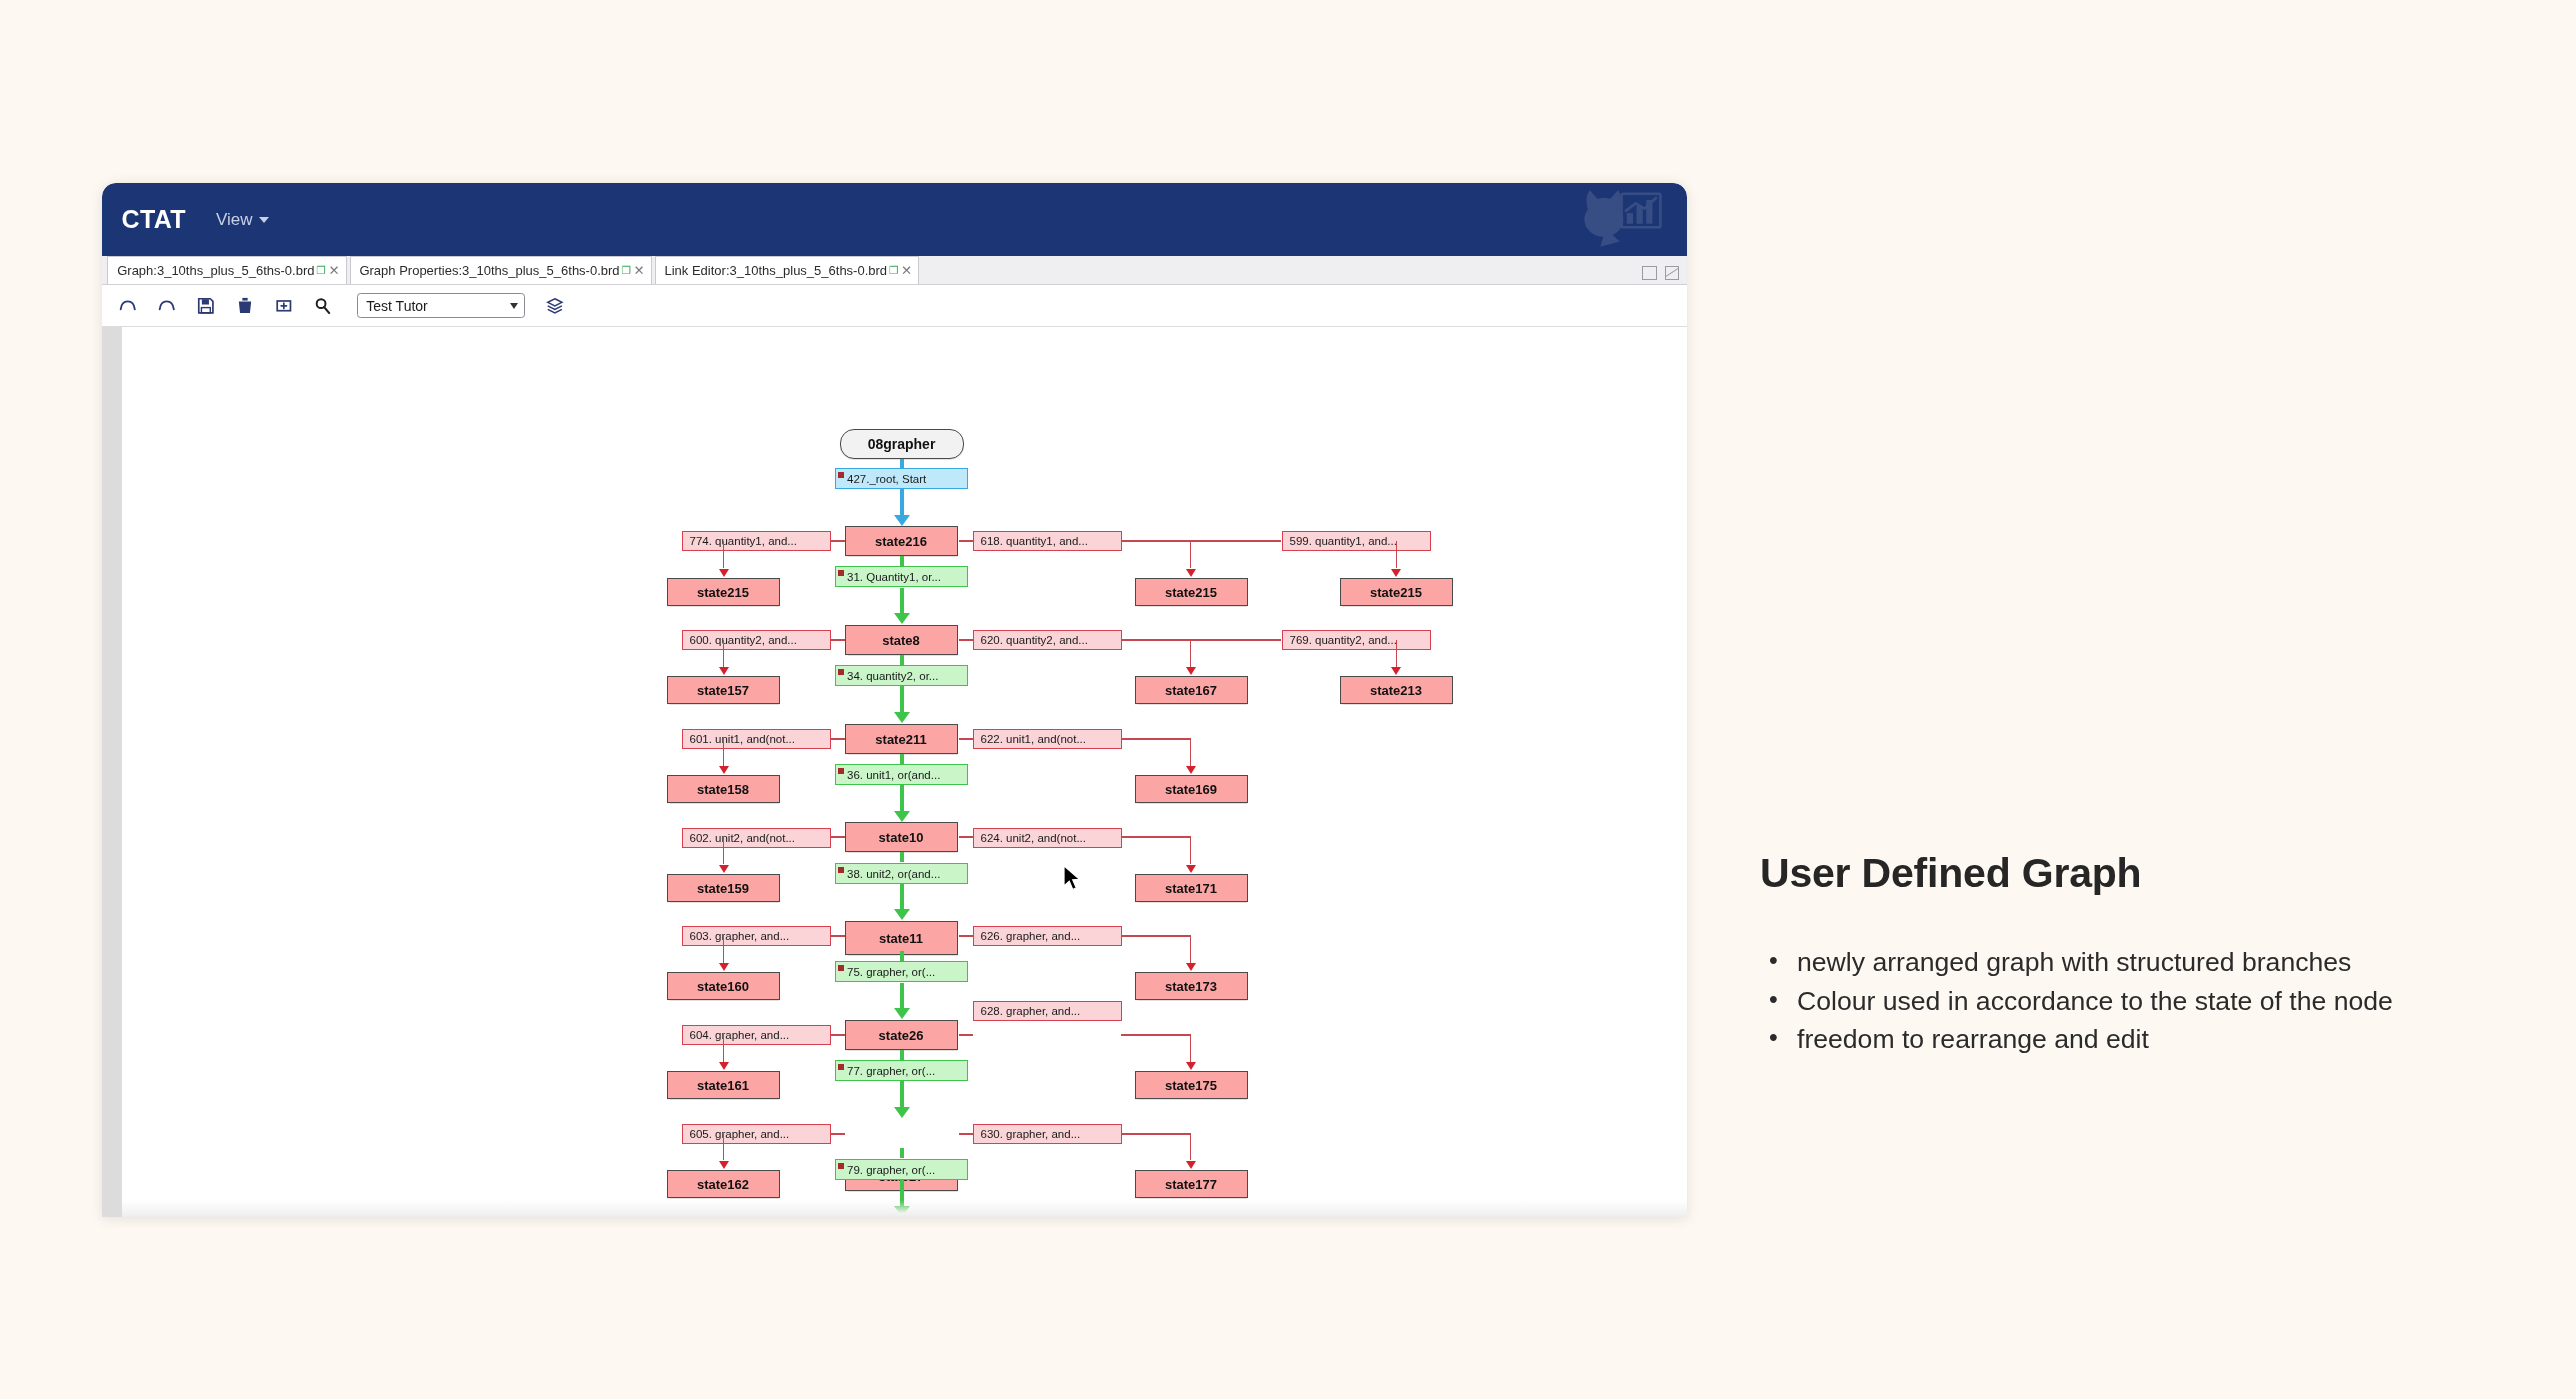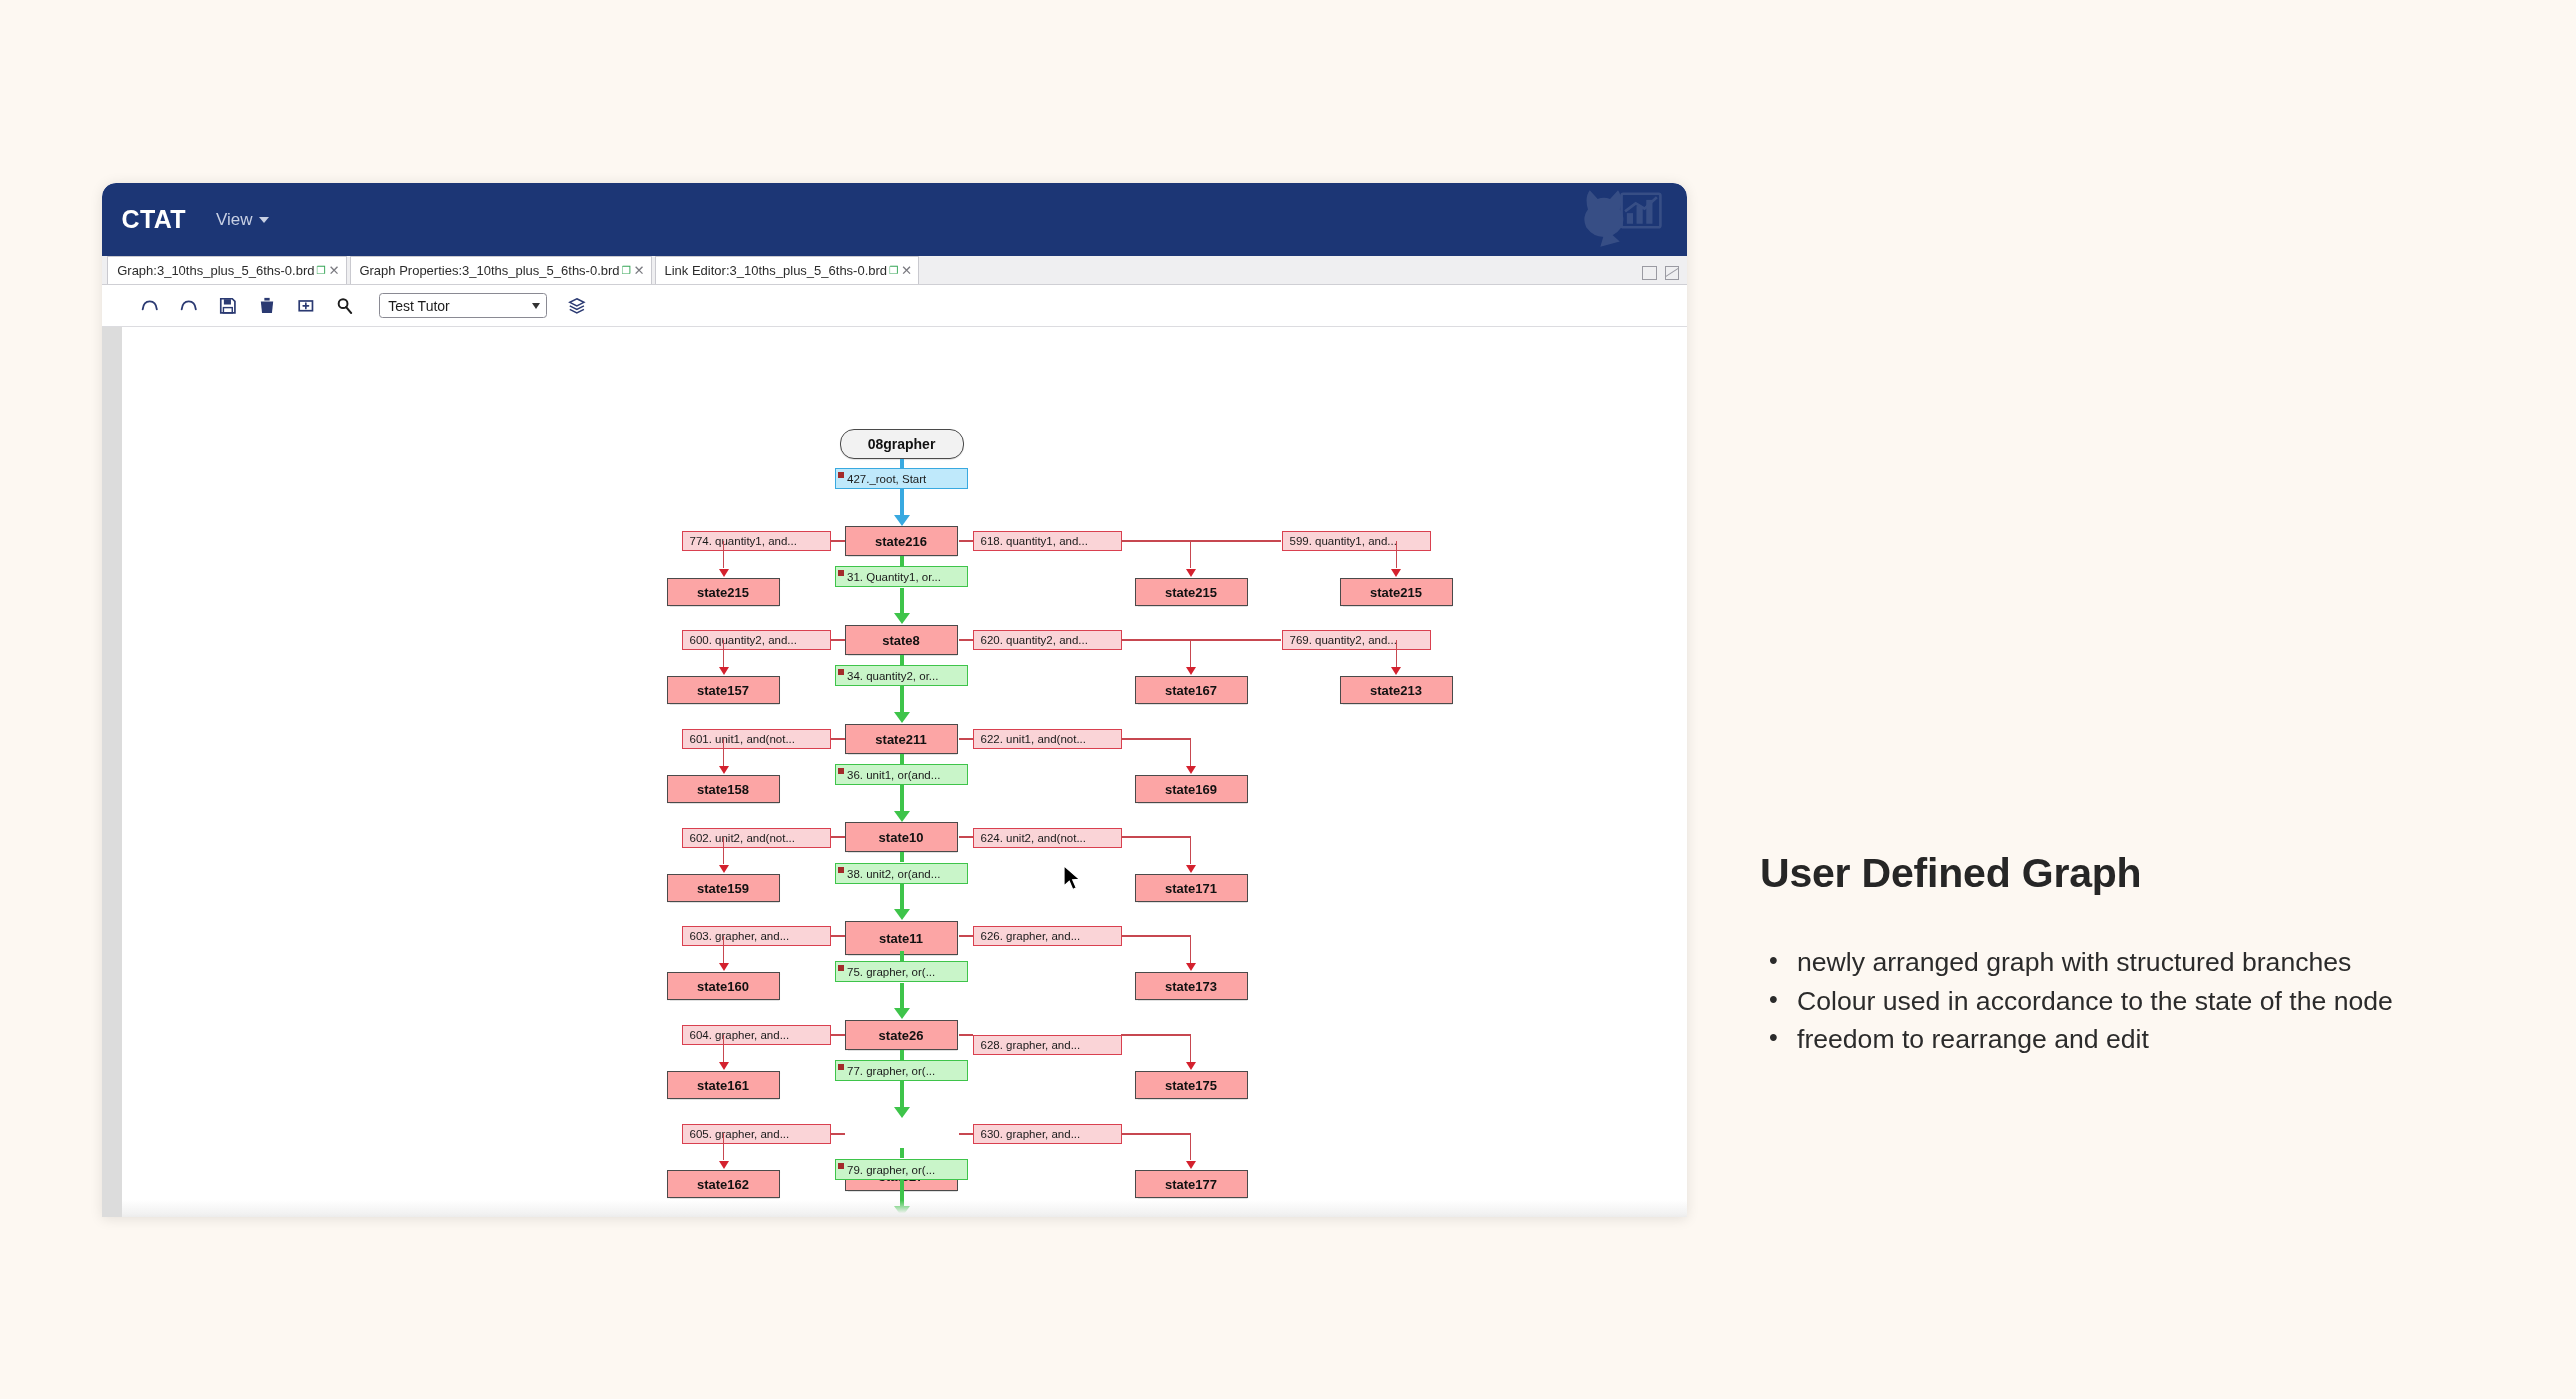--- a/index.html
+++ b/index.html
@@ -99,21 +99,21 @@
     width: 16px; height: 1.4px; background: #9a9aa2;
     transform: rotate(-33deg);
   }
 
   
   .toolbar {
     height: 41px;
     background: #ffffff;
     border-bottom: 0.9px solid #dcdce0;
     display: flex; align-items: center;
-    padding-left: 38px; gap: 19.5px;
+    padding-left: 16px; gap: 19.5px;
   }
   .tb-icon {
     width: 19.5px; height: 19.5px;
     display: flex; align-items: center; justify-content: center;
     color: #2b3a72; cursor: pointer;
   }
   .tb-icon svg { display:block; }
   .tutor-select {
     margin-left: 5.3px;
     width: 152px; height: 23px;
@@ -444,21 +444,21 @@
           <div class="edge red" style="left: 999px; top: 608px; width: 70px; height: 1.8px;"></div>
           <div class="edge red" style="left: 1068px; top: 609px; width: 1.8px; height: 27.4px;"></div>
           <div class="arrow red" style="left: 1064px; top: 636px;"></div>
           <div class="gnode" style="left: 1013px; top: 645px; width: 113px; height: 28px;">state173</div>
           <div class="glabel red" style="left: 560px; top: 698px; width: 149px; height: 19.5px;">604. grapher, and...</div>
           <div class="edge red" style="left: 709px; top: 707px; width: 14px; height: 1.8px;"></div>
           <div class="edge red" style="left: 602px; top: 707px; height: 1.8px;"></div>
           <div class="edge red" style="left: 601px; top: 708px; width: 1.8px; height: 27.4px;"></div>
           <div class="arrow red" style="left: 597px; top: 735px;"></div>
           <div class="gnode" style="left: 545px; top: 744px; width: 113px; height: 28px;">state161</div>
-          <div class="glabel red" style="left: 851px; top: 708px; width: 149px; height: 19.5px;">628. grapher, and...</div>
+          <div class="glabel red" style="left: 851px; top: 674px; width: 149px; height: 19.5px;">628. grapher, and...</div>
           <div class="edge red" style="left: 837px; top: 707px; width: 14px; height: 1.8px;"></div>
           <div class="edge red" style="left: 999px; top: 707px; width: 70px; height: 1.8px;"></div>
           <div class="edge red" style="left: 1068px; top: 708px; width: 1.8px; height: 27.4px;"></div>
           <div class="arrow red" style="left: 1064px; top: 735px;"></div>
           <div class="gnode" style="left: 1013px; top: 744px; width: 113px; height: 28px;">state175</div>
           <div class="glabel red" style="left: 560px; top: 797px; width: 149px; height: 19.5px;">605. grapher, and...</div>
           <div class="edge red" style="left: 709px; top: 806px; width: 14px; height: 1.8px;"></div>
           <div class="edge red" style="left: 602px; top: 806px; height: 1.8px;"></div>
           <div class="edge red" style="left: 601px; top: 806px; width: 1.8px; height: 27.4px;"></div>
           <div class="arrow red" style="left: 597px; top: 834px;"></div>

